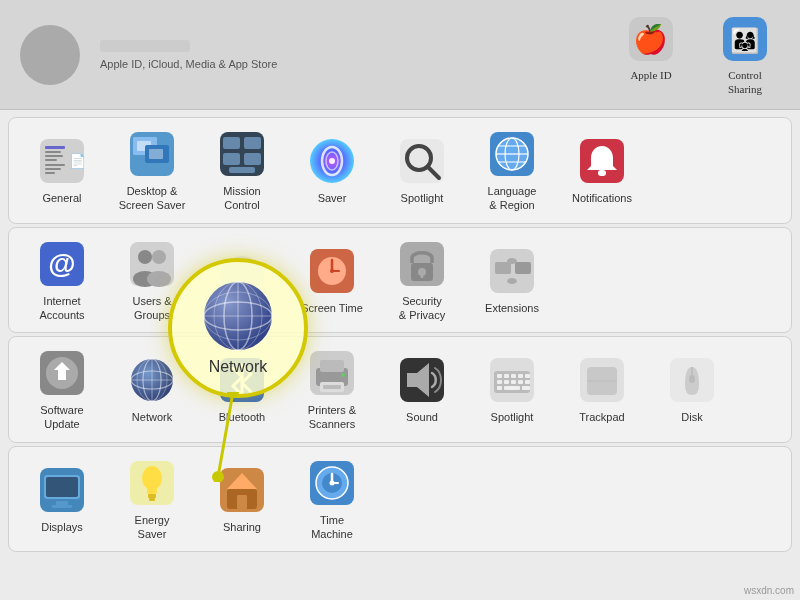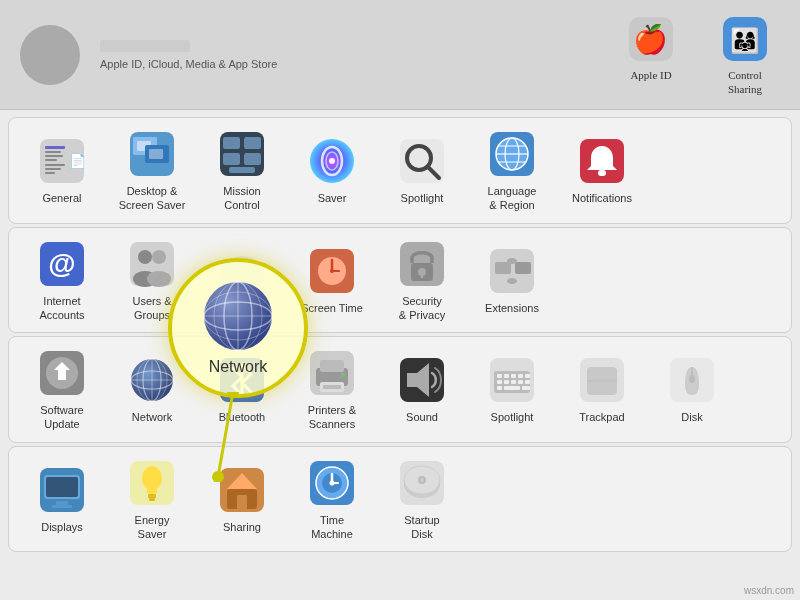--- a/index.html
+++ b/index.html
@@ -552,33 +552,20 @@
             <circle cx="23" cy="23" r="16" fill="#66aaee" stroke="white" stroke-width="1.5"></circle>
             <circle cx="23" cy="23" r="10" fill="#4488cc"></circle>
             <line x1="23" y1="23" x2="23" y2="14" stroke="white" stroke-width="2.5" stroke-linecap="round"></line>
             <line x1="23" y1="23" x2="29" y2="23" stroke="white" stroke-width="2" stroke-linecap="round"></line>
             <circle cx="23" cy="23" r="2.5" fill="white"></circle>
           </svg>
         </div>
         <div class="item-label">Time<br>Machine</div>
       </div>
 
-      <div class="pref-item">
-        <div class="icon-wrap">
-          <svg width="46" height="46" viewBox="0 0 46 46">
-            <rect x="1" y="1" width="44" height="44" rx="8" fill="#ddd"></rect>
-            <ellipse cx="23" cy="24" rx="18" ry="14" fill="#ccc"></ellipse>
-            <ellipse cx="23" cy="24" rx="18" ry="4" fill="#bbb"></ellipse>
-            <ellipse cx="23" cy="20" rx="18" ry="14" fill="#ddd" stroke="#ccc" stroke-width="1"></ellipse>
-            <circle cx="23" cy="20" r="4" fill="#bbb"></circle>
-            <circle cx="23" cy="20" r="2" fill="#ccc"></circle>
-          </svg>
-        </div>
-        <div class="item-label">Startup<br>Disk</div>
-      </div>
     </div>
 
   </div>
 
   <div class="network-highlight">
     <div>
       <svg width="72" height="72" viewBox="0 0 72 72">
         <defs>
           <radialGradient id="big-globe-grad" cx="35%" cy="30%" r="70%">
             <stop offset="0%" stop-color="#8899cc"></stop>

